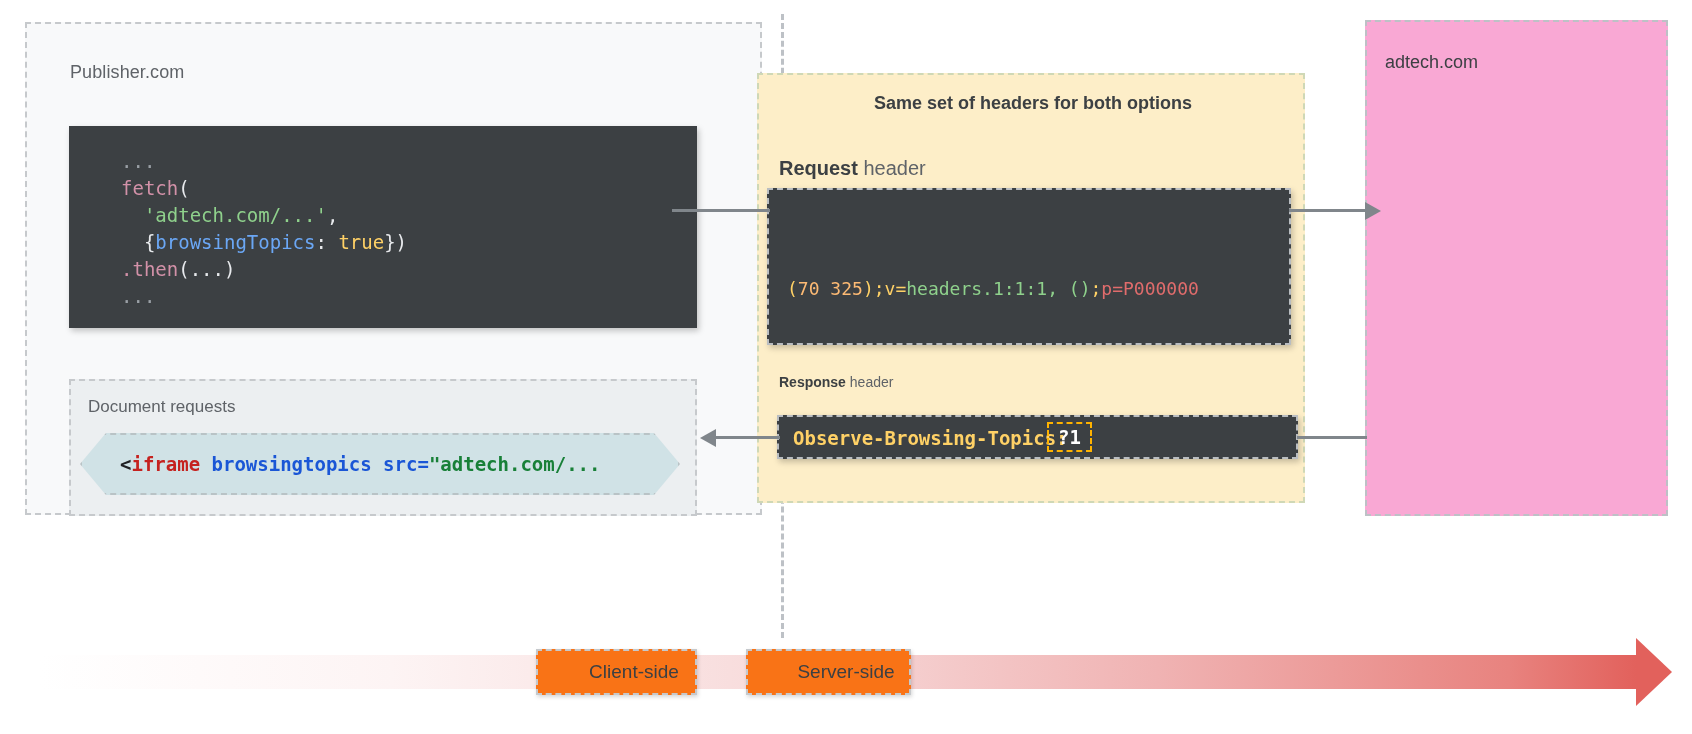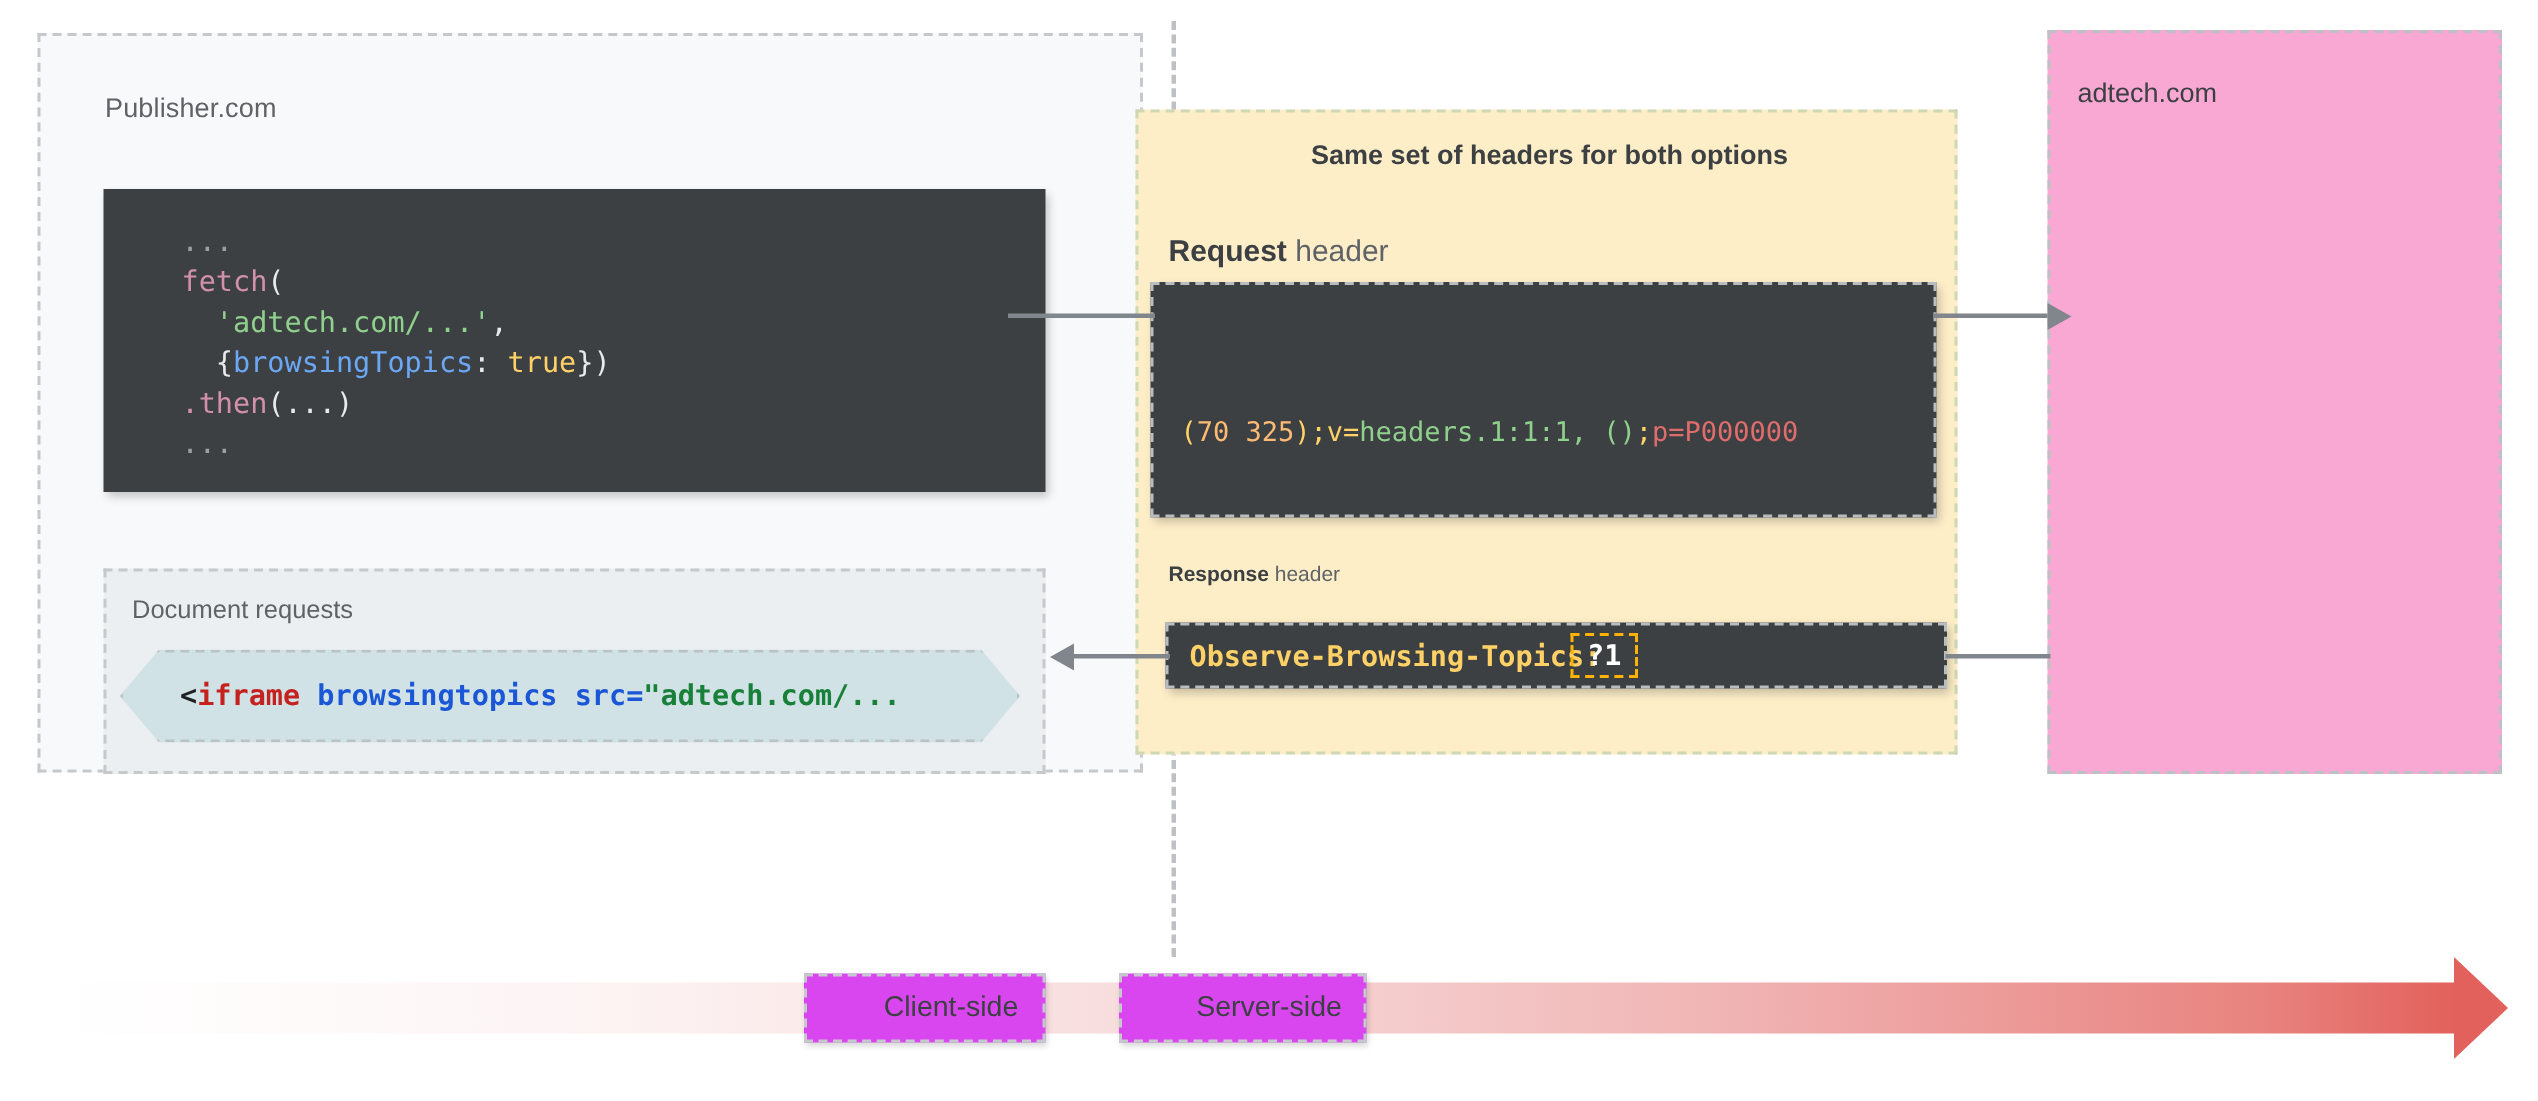--- a/index.html
+++ b/index.html
@@ -162,21 +162,21 @@
     position:absolute;left:40px;top:655px;width:1596px;height:34px;
     background:linear-gradient(to right,#ffffff 0%,#fdf4f4 22%,#f7d9d9 48%,#f0b3b3 70%,#e8837f 92%,#e2615c 100%);
   }
   #timeline-arrow-head{
     position:absolute;left:1636px;top:638px;width:0;height:0;
     border-top:34px solid transparent;border-bottom:34px solid transparent;
     border-left:36px solid #e2615c;
   }
   .timeline-chip{
     position:absolute;top:649px;height:46px;
-    background:#d946ef;border:2px dashed #c6c9cc;box-sizing:border-box;
+    background:#f97316;border:2px dashed #c6c9cc;box-sizing:border-box;
     display:flex;align-items:center;justify-content:center;
     font-size:19px;color:#3c4043;
     box-shadow:1px 2px 4px rgba(0,0,0,0.16);
     padding-left:35px;
   }
   #timeline-chip-client{left:536px;width:161px;}
   #timeline-chip-server{left:746px;width:165px;}
 </style>
 </head>
 <body>

